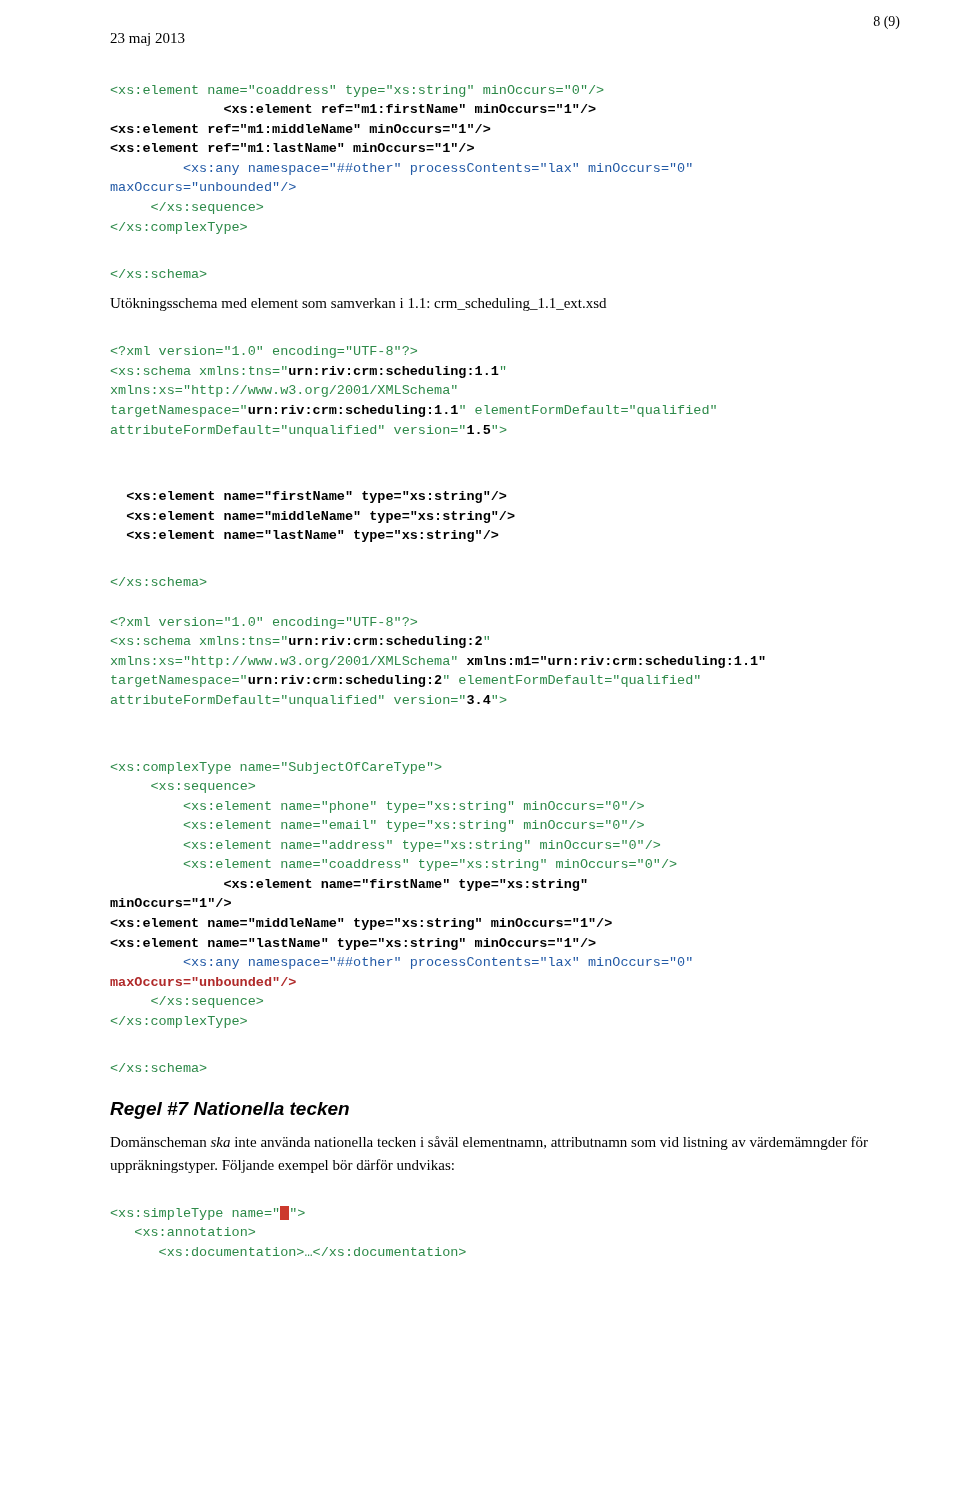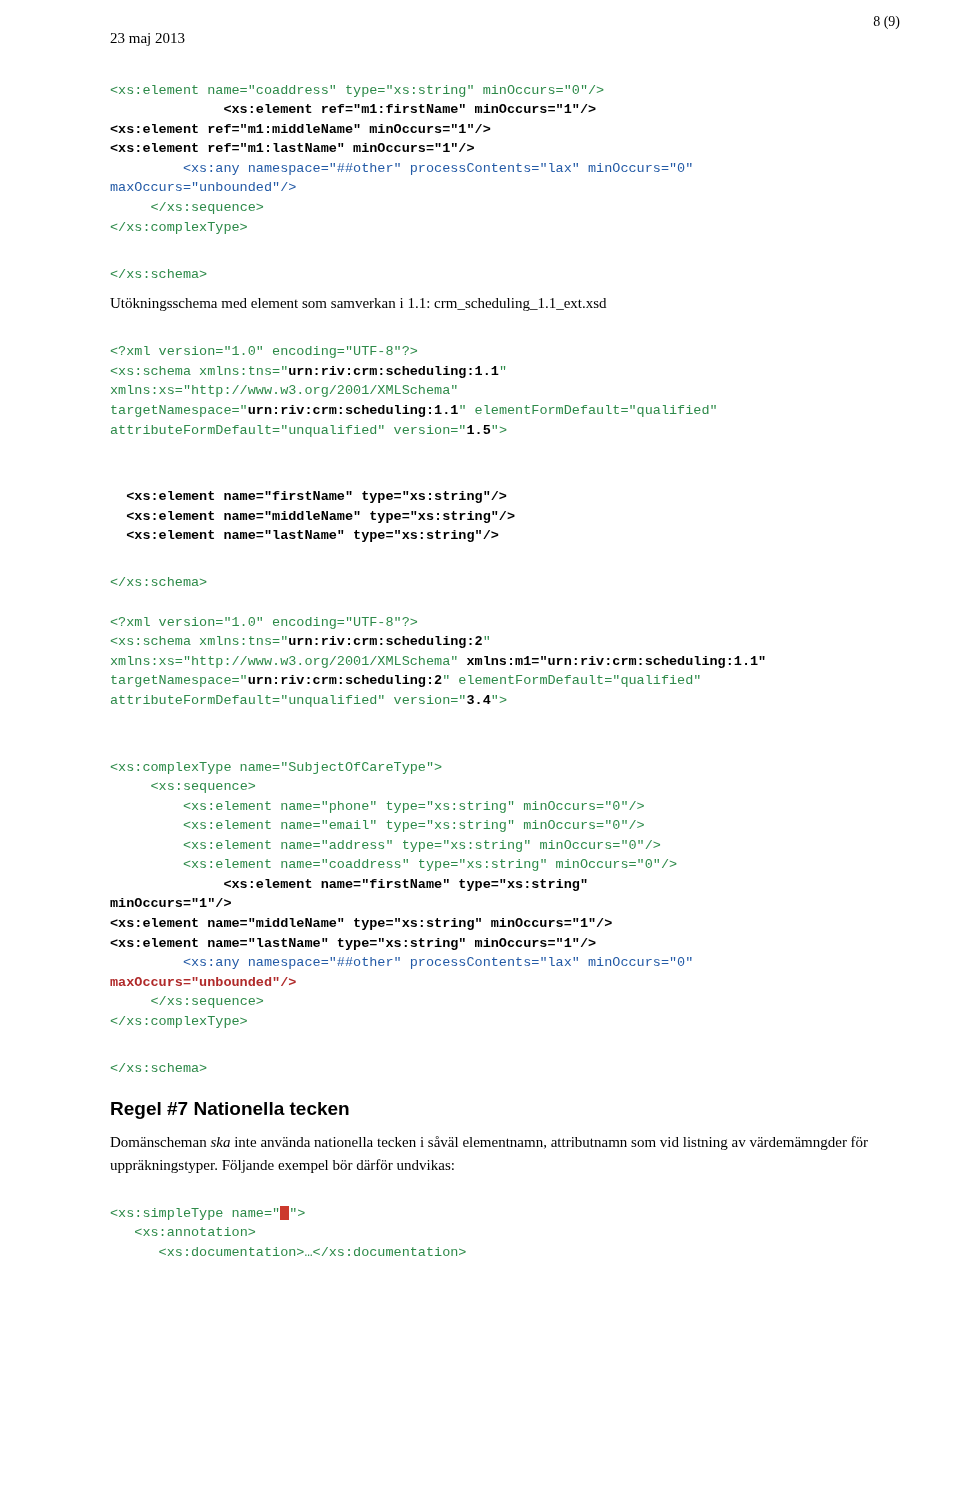--- a/index.html
+++ b/index.html
@@ -15,21 +15,21 @@
   .bold{font-weight:700;}
   .date{font-family:Georgia,serif;font-size:15px;margin-top:2px;margin-right:60px;text-align:right;}
   .body{line-height:1.5;}
   .code{font-family:Consolas,Menlo,'Courier New',monospace;font-size:13.5px;line-height:1.45;white-space:pre-wrap;word-break:break-word;}
   .cg{color:#2d8a49;} 
   .cb{color:#235aa6;} 
   .cbk{color:#000;font-weight:700;} 
   .cr{color:#b02a2a;font-weight:700;} 
   .para{font-family:Georgia,serif;font-size:15px;line-height:1.5;margin:8px 0 8px 0;}
   .bbold{font-weight:400;}
-  h3{font-family:Arial,Helvetica,sans-serif;font-weight:700;font-size:19px;margin:16px 0 4px 0;}
+  h3{font-family:Arial,Helvetica,sans-serif;font-style:italic;font-weight:700;font-size:19px;margin:16px 0 4px 0;}
   .redbox{display:inline-block;width:9px;height:14px;background:#cc3a2e;vertical-align:middle;}
   .spacer{height:8px;}
 </style>
 </head>
 <body>
 
 <div class="page">
   <div class="pagenum">8 (9)</div>
 
   <div class="header">

